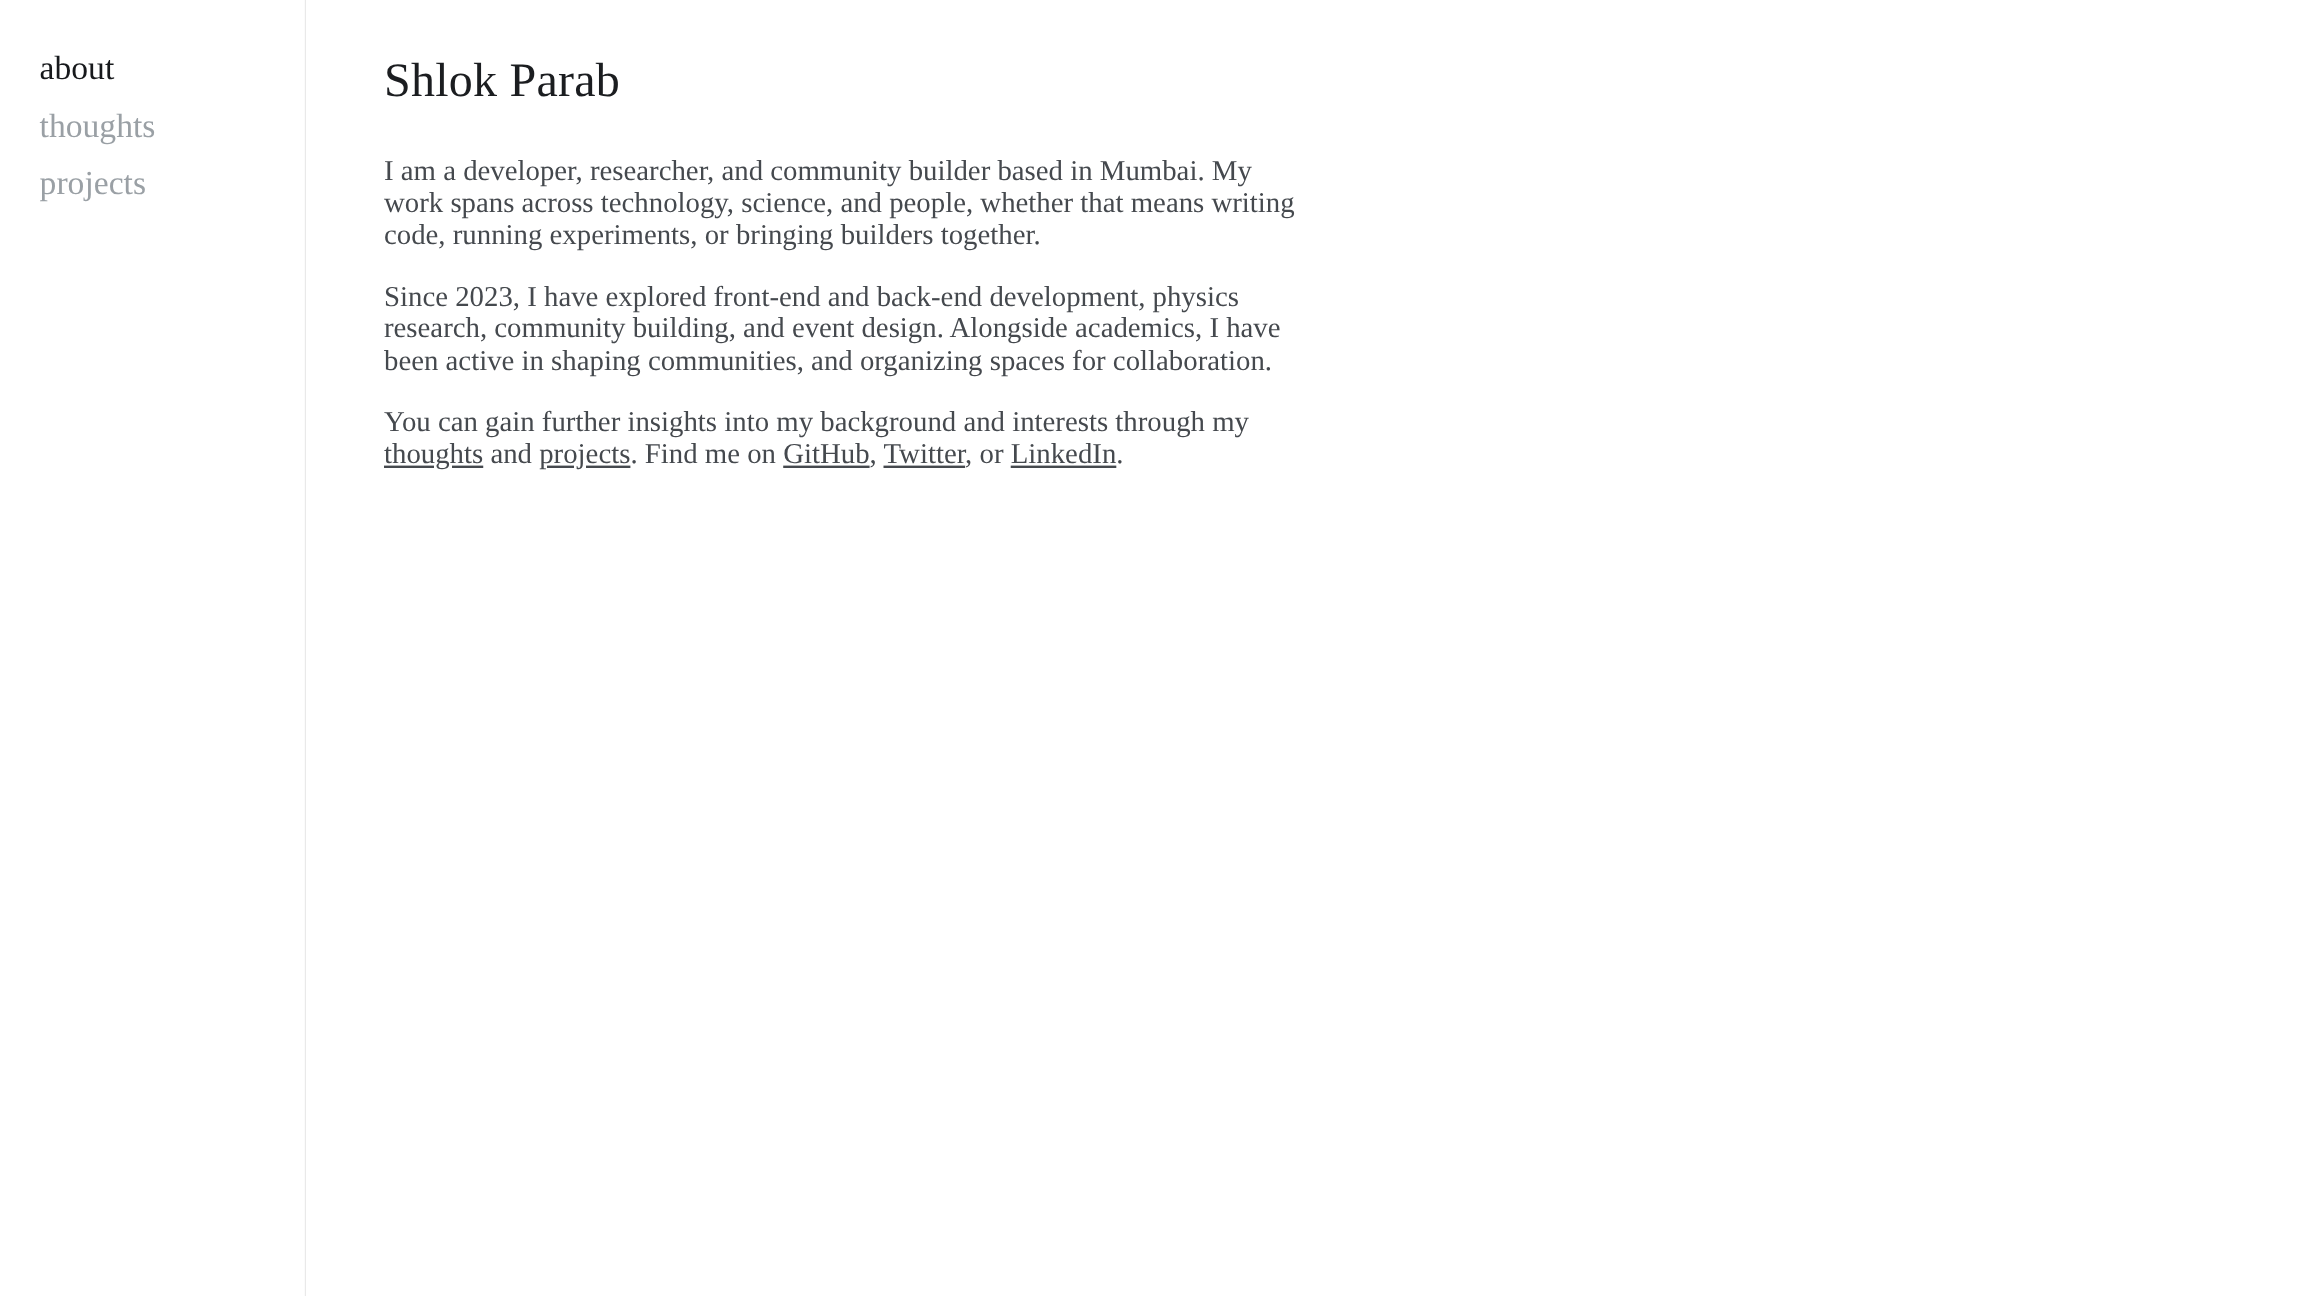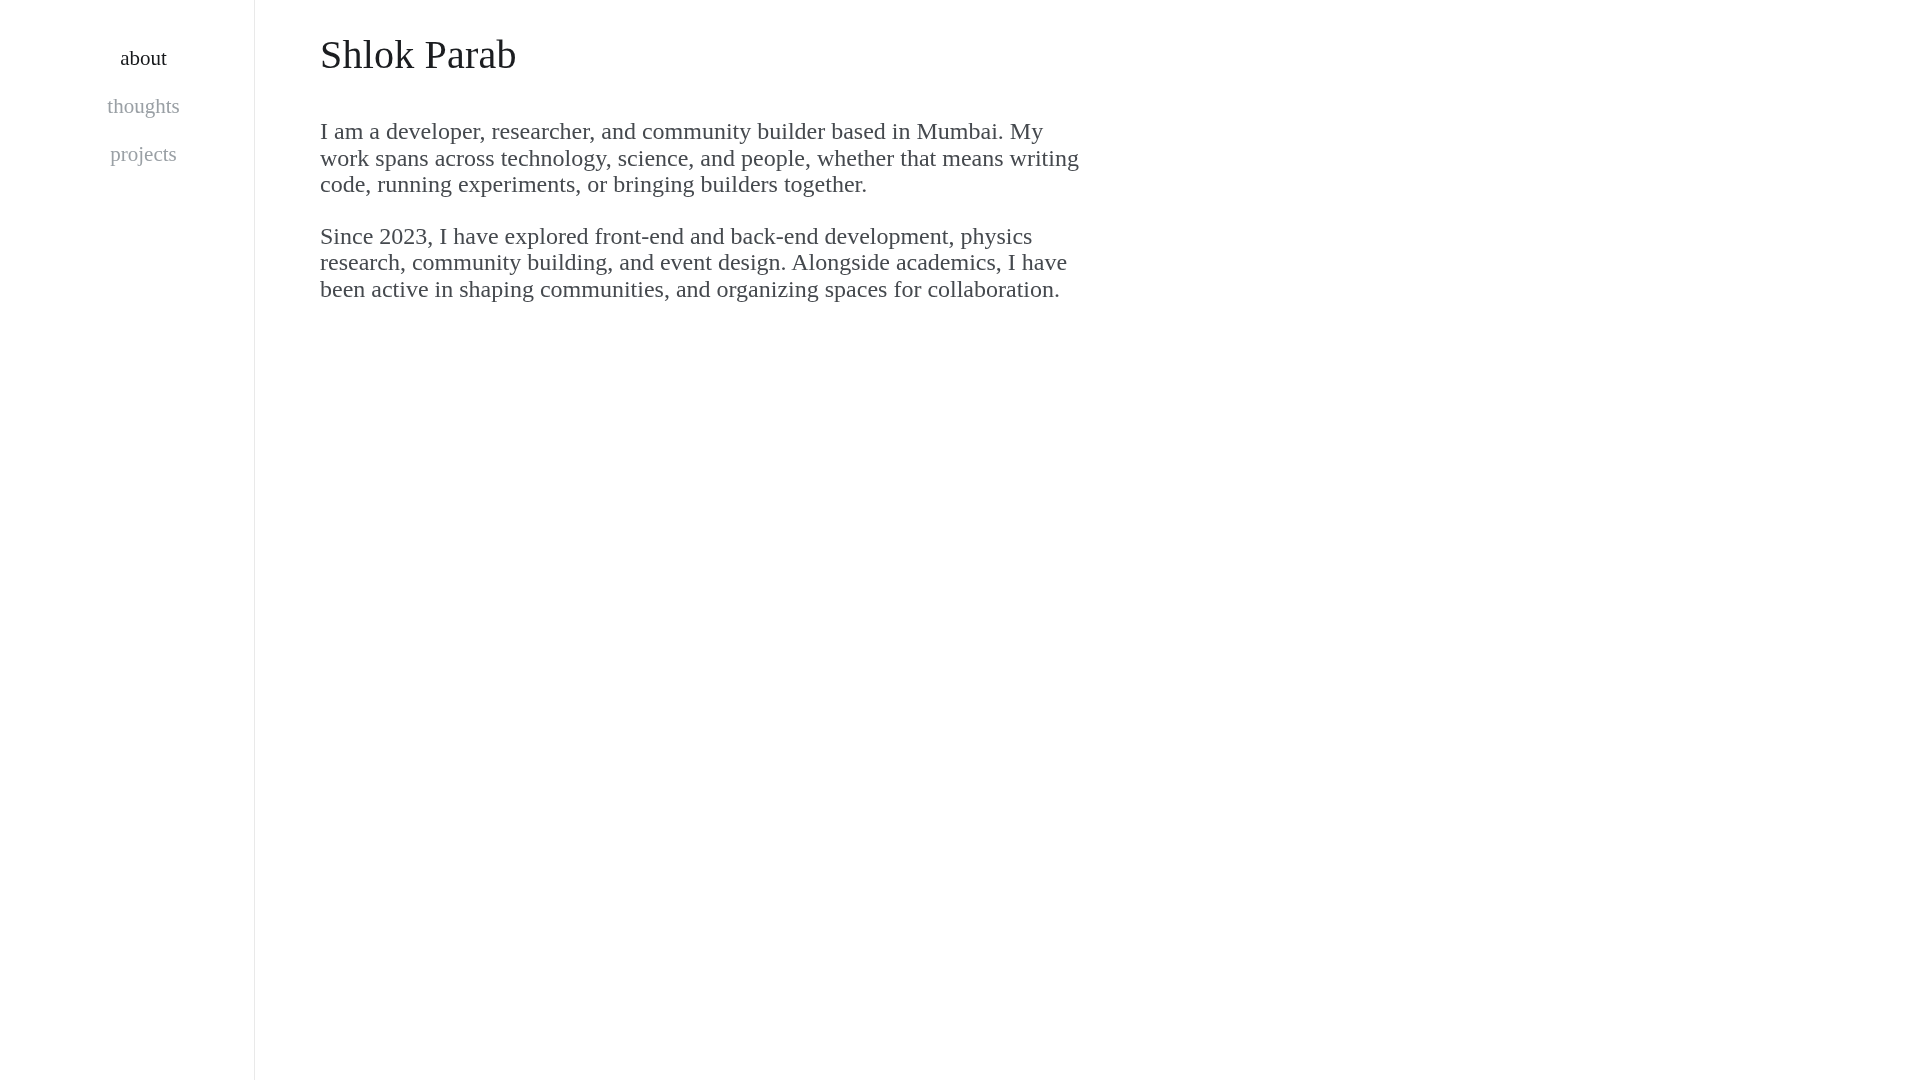--- a/index.html
+++ b/index.html
@@ -22,38 +22,37 @@
     left: 0;
     width: 255px;
     height: 1080px;
     border-right: 1px solid #e9e9e9;
     box-sizing: border-box;
     padding: 46px 0 0 33px;
     background: #ffffff;
   }
   .nav-item {
     display: block;
-    font-size: 21px;
+    font-size: 28px;
     line-height: 24px;
     margin-bottom: 24px;
     color: #9aa0a5;
     text-decoration: none;
     cursor: pointer;
-    text-align: center;
   }
   .nav-item.active {
     color: #17191c;
   }
   .main {
     position: absolute;
     top: 0;
     left: 256px;
     width: 1664px;
     box-sizing: border-box;
-    padding: 30px 40px 40px 64px;
+    padding: 42px 40px 40px 64px;
   }
   .content {
     max-width: 778px;
   }
   .page-title {
     font-size: 40px;
     font-weight: 400;
     color: #1b1d20;
     margin: 0 0 38px 0;
     line-height: 1.25;
@@ -89,17 +88,18 @@
     <div class="content">
 
       <h1 class="page-title">Shlok Parab</h1>
 
       <p>I am a developer, researcher, and community builder based in Mumbai. My work spans across technology, science, and people, whether that means writing code, running experiments, or bringing builders together.</p>
 
       <p>Since 2023, I have explored front-end and back-end development, physics research, community building, and event design. Alongside academics, I have been active in shaping communities, and organizing spaces for collaboration.</p>
 
 
 
+      <p><span>You can gain further insights into my background and interests through my </span><a class="text-link">thoughts</a><span> and </span><a class="text-link">projects</a><span>. Find me on </span><a class="text-link">GitHub</a><span>, </span><a class="text-link">Twitter</a><span>, or </span><a class="text-link">LinkedIn</a><span>.</span></p>
 
     </div>
   </main>
 
 </div>
 
 </body></html>

